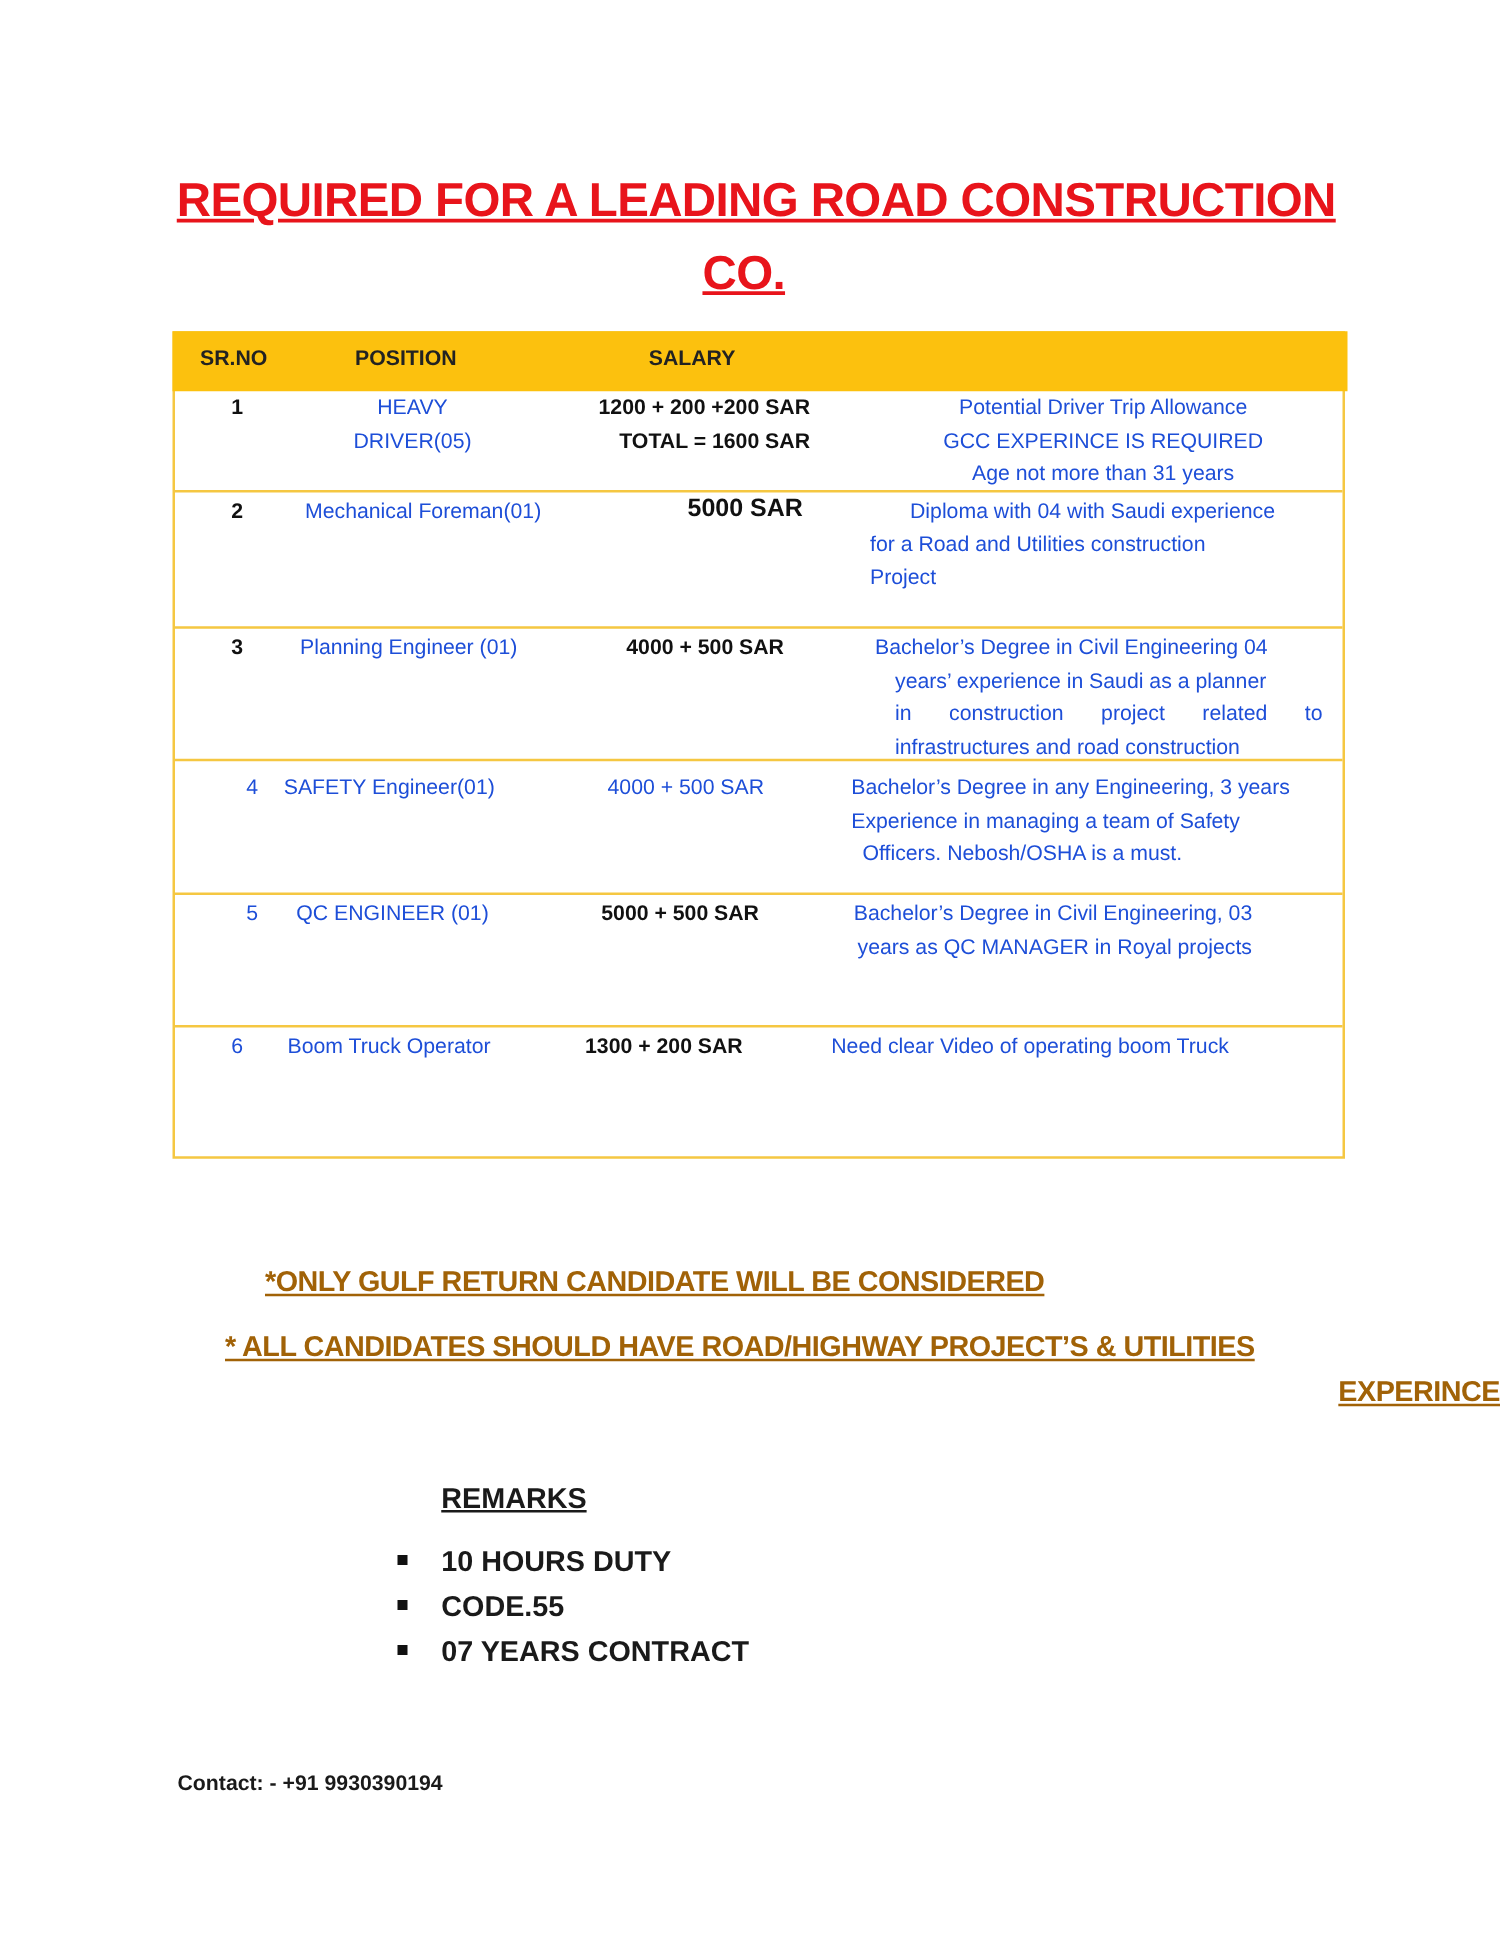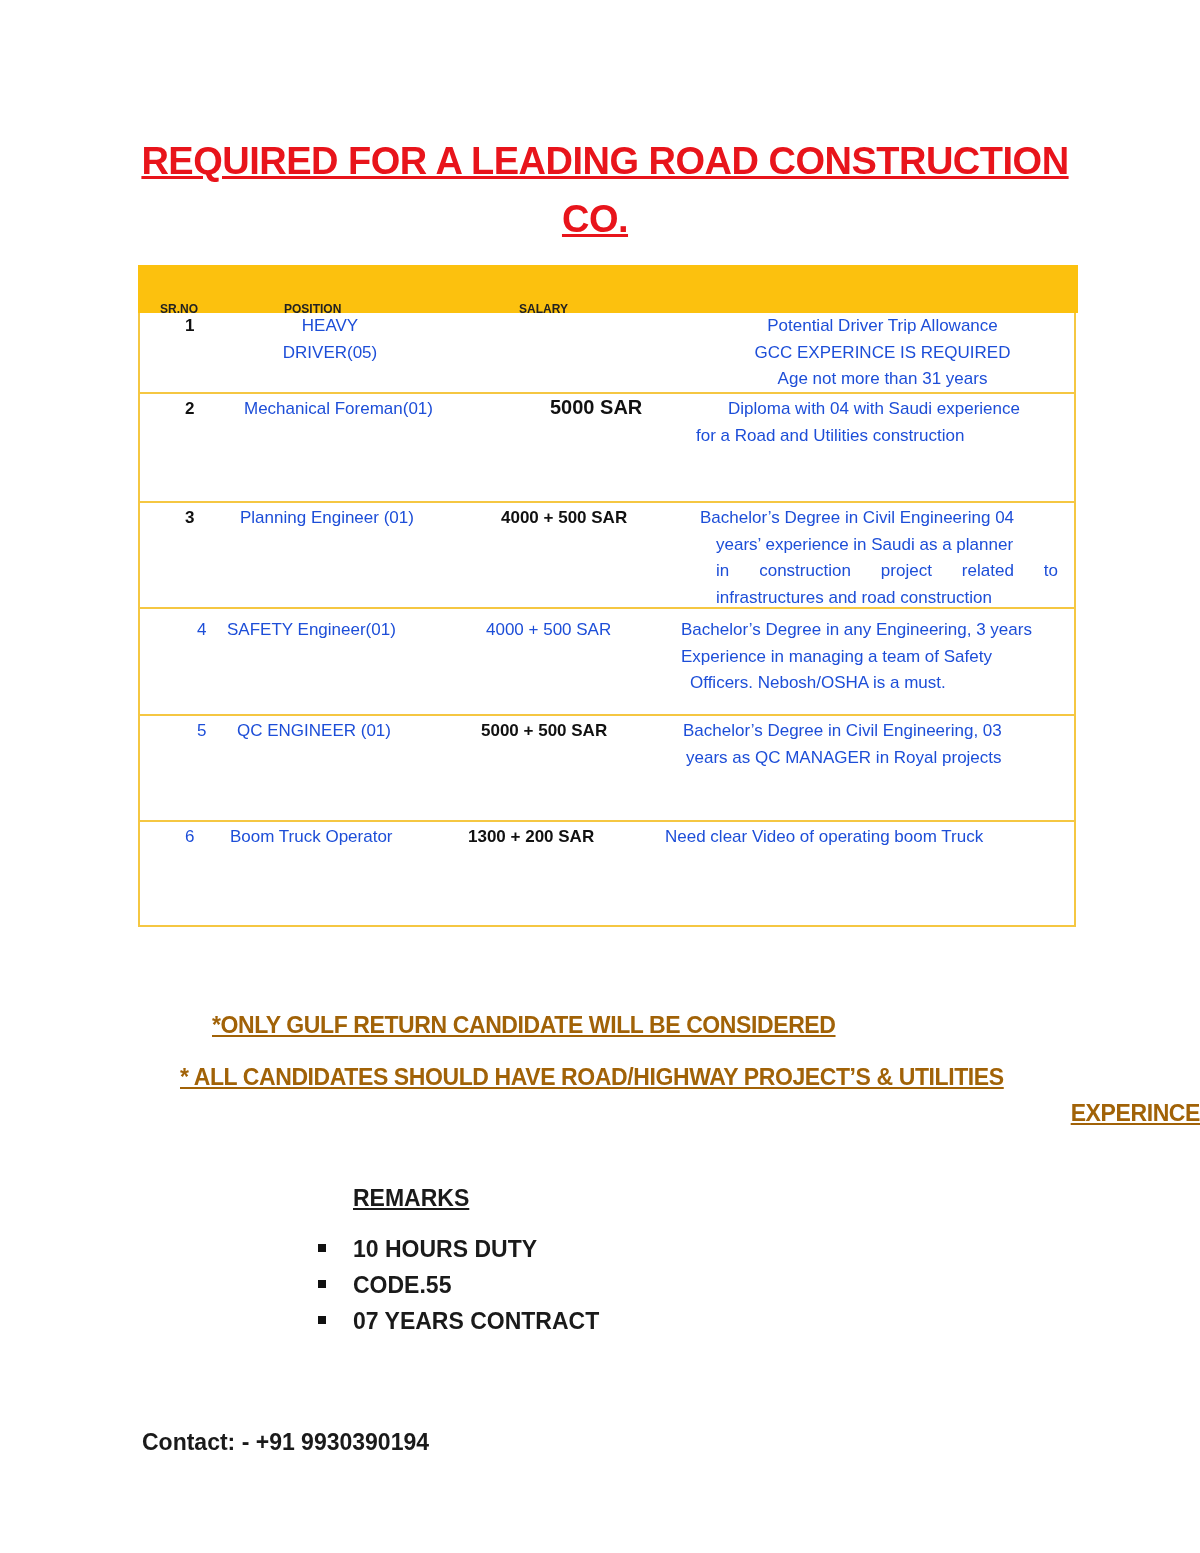--- a/index.html
+++ b/index.html
@@ -7,68 +7,73 @@
          font-family: "Liberation Sans", sans-serif; color: #222; }
   .title { position: absolute; left: 0; width: 1200px; text-align: center;
            color: #e8141b; font-weight: bold; font-size: 38px; text-decoration: underline;
            font-family: "Liberation Sans", sans-serif; letter-spacing: -0.5px; }
   #t1 { top: 140px; left: 5px; }
   #t2 { top: 198px; left: -5px; }
 
   .table { position: absolute; left: 138px; top: 265px; width: 938px; height: 662px;
            border: 2px solid #f5c742; box-sizing: border-box; }
   .thead { position: absolute; left: -2px; top: -2px; width: 940px; height: 48px; background: #fcc10e; }
-  .th { position: absolute; top: 12px; font-weight: bold; font-size: 12px; color: #222; margin-top: 25px; }
+  .th { position: absolute; top: 12px; font-weight: bold; font-size: 17px; color: #222; }
   .row { position: absolute; left: 0; width: 934px; border-top: 2px solid #f5c742; box-sizing: border-box; }
   .cell { position: absolute; font-size: 17px; line-height: 26.5px; color: #1d4ed8; }
   .b { font-weight: bold; color: #111; }
   .c { text-align: center; }
   .j { text-align: justify; text-align-last: justify; }
 
   .note { position: absolute; color: #a16207; font-weight: bold; font-size: 23px;
           text-decoration: underline; letter-spacing: -0.4px; }
   .remarks-h { position: absolute; left: 353px; top: 1185px; font-size: 23px; font-weight: bold;
                text-decoration: underline; color: #1a1a1a; text-align: right; }
   .remark { position: absolute; left: 318px; font-size: 23px; font-weight: bold; color: #1a1a1a; }
   .bullet { display: inline-block; width: 8px; height: 8px; background: #111; margin-right: 27px; vertical-align: middle; position: relative; top: -3px; }
-  .contact { position: absolute; left: 142px; top: 1417px; font-size: 23px; font-weight: bold; color: #1a1a1a; margin-top: 12px; }
+  .contact { position: absolute; left: 142px; top: 1417px; font-size: 17px; font-weight: bold; color: #1a1a1a; }
 </style>
 </head>
 <body>
 
 <div class="title" id="t1">REQUIRED FOR A LEADING ROAD CONSTRUCTION</div>
 <div class="title" id="t2">CO.</div>
 
 <div class="table">
   <div class="thead">
     <span class="th" style="left:22px">SR.NO</span>
     <span class="th" style="left:146px">POSITION</span>
     <span class="th" style="left:381px">SALARY</span>
   </div>
 
   <div class="row" style="top:46px;height:80px;border-top:none">
     <div class="cell b" style="left:45px;top:0">1</div>
     <div class="cell c" style="left:120px;top:0;width:140px">
       <div>HEAVY</div>
       <div>DRIVER(05)</div>
     </div>
+    <div class="cell b" style="left:320px;top:0;width:188px;text-align:right">
+      <div>1200 + 200 +200 SAR</div>
+      <div>TOTAL = 1600 SAR</div>
+    </div>
     <div class="cell c" style="left:540px;top:0;width:405px">
       <div>Potential Driver Trip Allowance</div>
       <div>GCC EXPERINCE IS REQUIRED</div>
       <div>Age not more than 31 years</div>
     </div>
   </div>
 
   <div class="row" style="top:125px;height:111px">
     <div class="cell b" style="left:45px;top:2px">2</div>
     <div class="cell" style="left:104px;top:2px">Mechanical Foreman(01)</div>
     <div class="cell b" style="left:410px;top:0;font-size:20px">5000 SAR</div>
     <div class="cell" style="left:556px;top:2px;width:380px">
       <div style="padding-left:32px">Diploma with 04 with Saudi experience</div>
       <div>for a Road and Utilities construction</div>
+      <div>Project</div>
     </div>
   </div>
 
   <div class="row" style="top:234px;height:108px">
     <div class="cell b" style="left:45px;top:2px">3</div>
     <div class="cell" style="left:100px;top:2px">Planning Engineer (01)</div>
     <div class="cell b" style="left:361px;top:2px">4000 + 500 SAR</div>
     <div class="cell" style="left:560px;top:2px;width:358px">
       <div>Bachelor’s Degree in Civil Engineering 04</div>
       <div style="padding-left:16px">years’ experience in Saudi as a planner</div>

